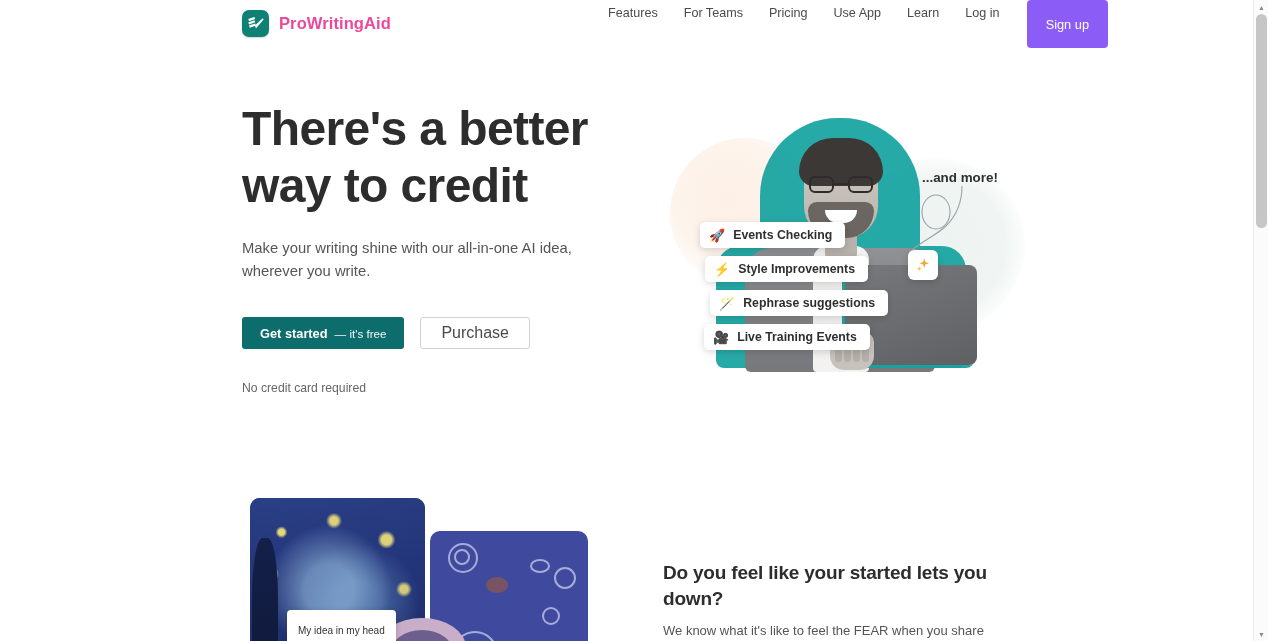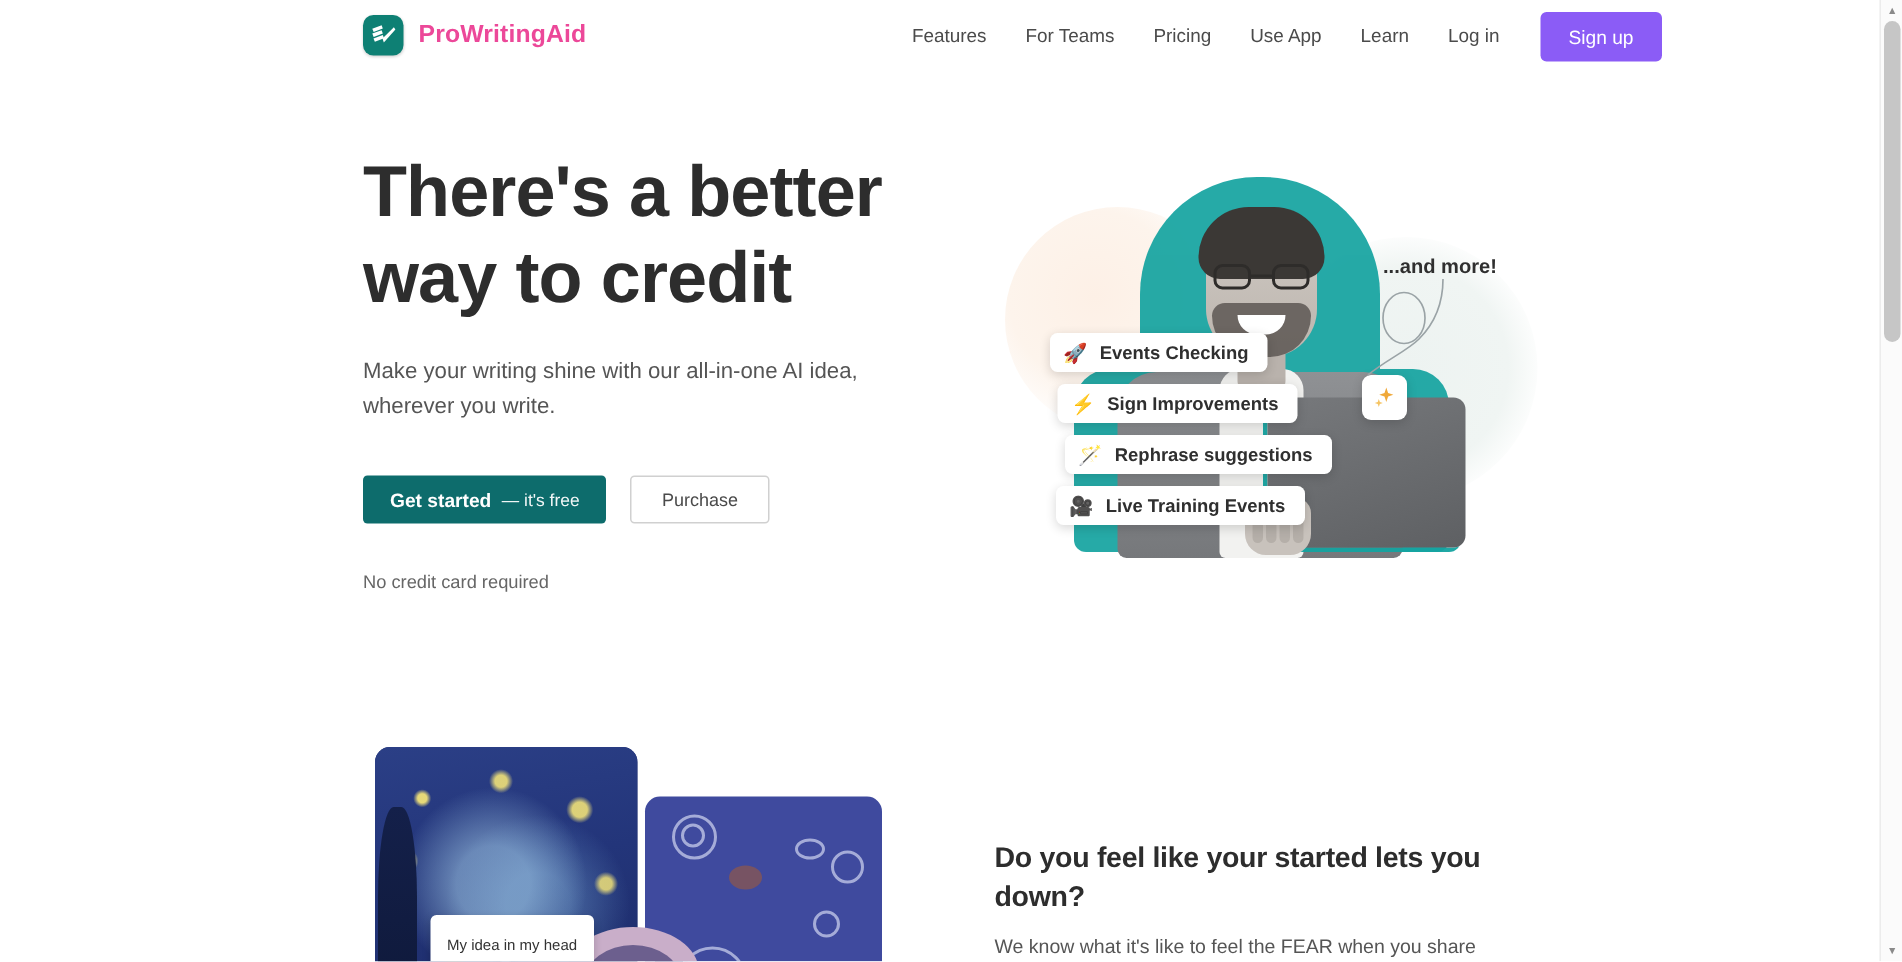--- a/index.html
+++ b/index.html
@@ -46,21 +46,21 @@
     box-shadow:0 1px 2px rgba(0,0,0,.18);
   }
   .brand-name {
     font-size:16.5px; font-weight:bold;
     color:#ec4899; letter-spacing:.1px;
     white-space:nowrap;
   }
   .nav {
     position:absolute; left:600px; top:0;
     height:48px;
-    display:flex; align-items:center; gap:0;
+    display:flex; gap:0;
   }
   .nav a {
     font-size:12.6px; color:#4b4b4b;
     text-decoration:none; white-space:nowrap;
     padding:6px 13px; cursor:pointer;
   }
   .nav a:first-child { padding-left:8px; }
   .signup-btn {
     margin-left:14px;
     background:#8b5cf6;
@@ -93,21 +93,21 @@
     font-size:12.8px; cursor:pointer;
     font-family:"Liberation Sans", sans-serif;
   }
   .btn-primary .strong { font-weight:bold; }
   .btn-primary .light { font-weight:normal; font-size:11.6px; opacity:.94; }
   .btn-outline {
     background:#ffffff; color:#4a4a4a;
     border:1px solid #d0d0d0; border-radius:3px;
     padding:0 20px; height:32px;
     display:flex; align-items:center;
-    font-size:12px; cursor:pointer;
+    font-size:16px; cursor:pointer;
     font-family:"Liberation Sans", sans-serif;
   }
   .nocard { margin-top:32px; font-size:12.2px; color:#666666; }
 
   
   .hero-art {
     position:absolute; left:660px; top:110px;
     width:350px; height:275px;
   }
   .blob-peach {
@@ -417,21 +417,21 @@
           <i></i>
       </div>
 
       <div class="pills">
         <div class="pill">
           <span class="emo">🚀</span>
           <span>Events Checking</span>
         </div>
         <div class="pill">
           <span class="emo">⚡</span>
-          <span>Sign Improvements</span>
+          <span>Style Improvements</span>
         </div>
         <div class="pill">
           <span class="emo">🪄</span>
           <span>Rephrase suggestions</span>
         </div>
         <div class="pill">
           <span class="emo">🎥</span>
           <span>Live Training Events</span>
         </div>
       </div>

